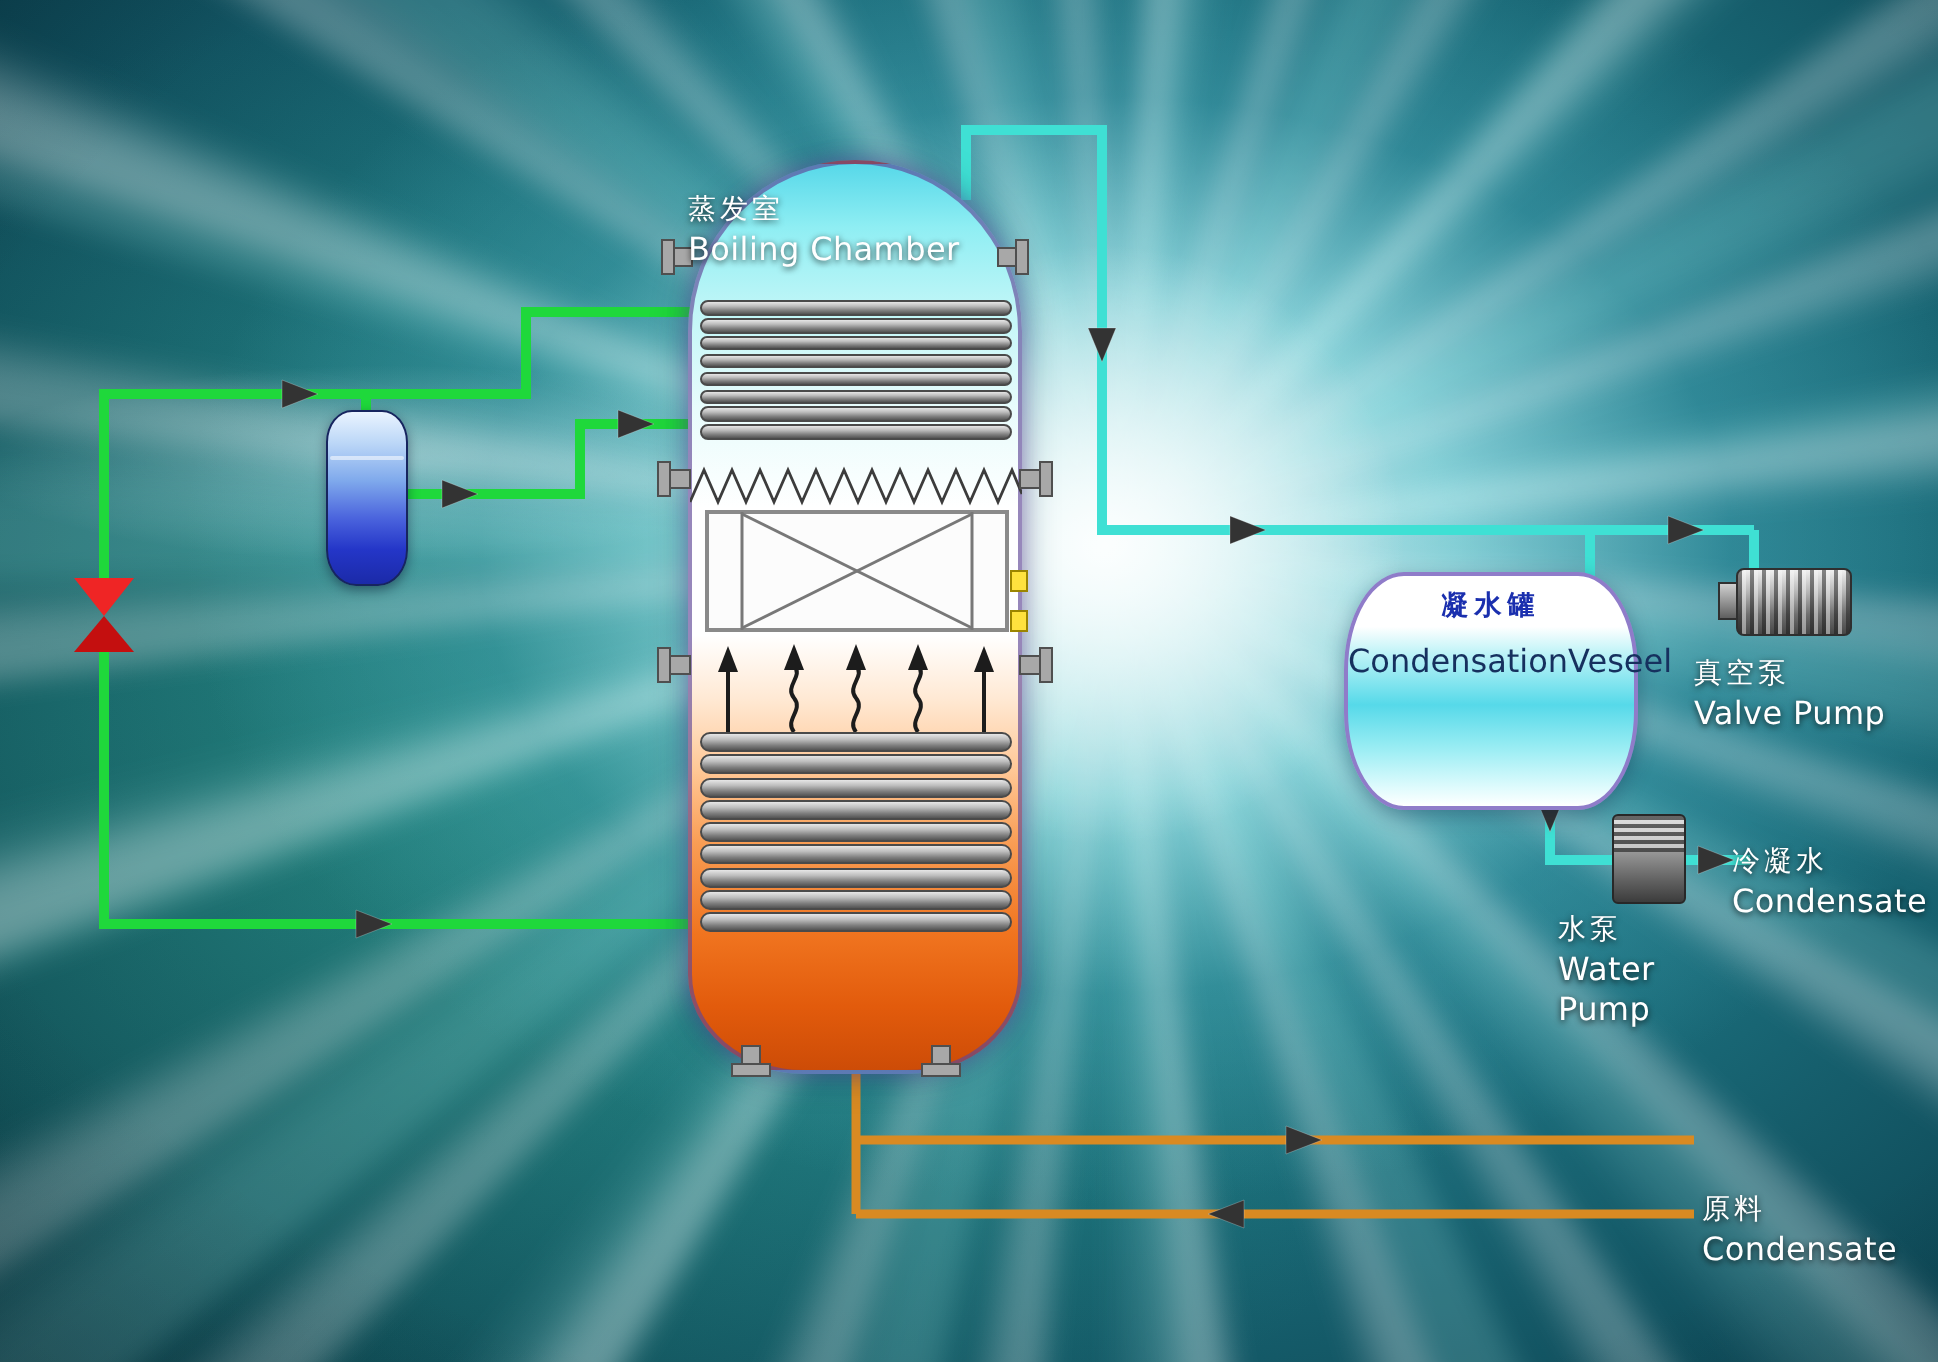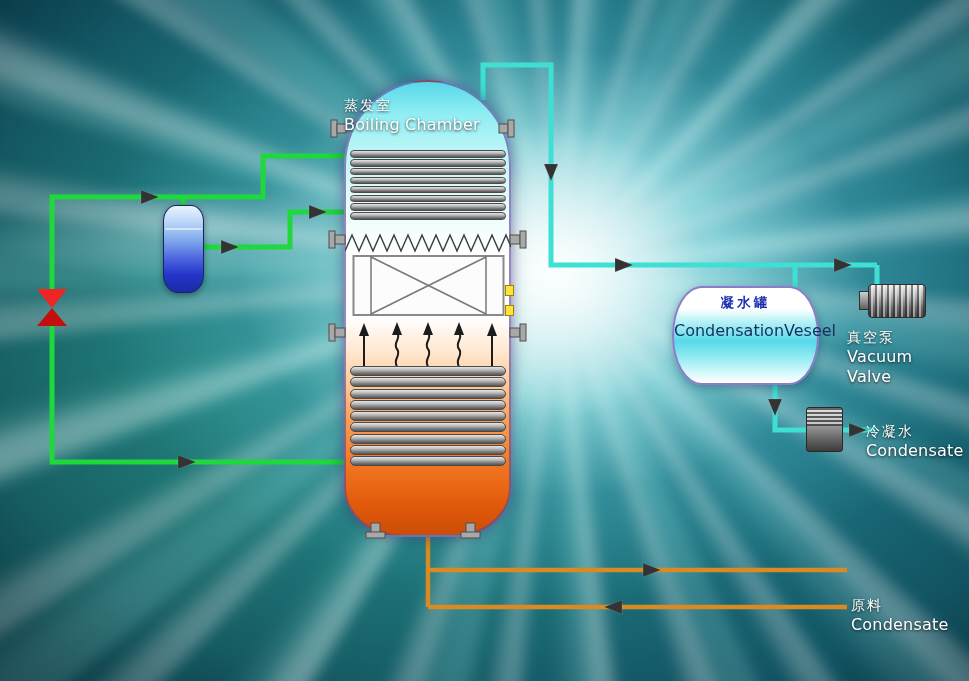--- a/index.html
+++ b/index.html
@@ -34,21 +34,21 @@
   .coil-top .tube{height:7.6px;}
   .coil-bottom .tube{height:10px;}
   .sight{left:505px;width:9px;height:11px;background:#ffe23e;border:1px solid #9c8500;box-sizing:border-box;}
 
   
   .compressor{left:163px;top:205px;width:41px;height:88px;box-sizing:border-box;
     border-radius:13px 13px 15px 15px / 16px 16px 18px 18px;border:1px solid #17255f;
     background:linear-gradient(180deg,#eaf4ff 0%,#bcd7f7 18%,#7fa9ec 40%,#4a63dd 62%,#2436c8 80%,#1b2aa8 100%);
     box-shadow:0 2px 6px rgba(0,0,30,.4);}
   .compressor-seam{left:165px;top:228px;width:37px;height:2px;background:rgba(255,255,255,.55);border-radius:2px;}
-  .tank{left:672px;top:286px;width:147px;height:99px;box-sizing:border-box;
+  .tank{left:672px;top:286px;width:147px;height:119px;box-sizing:border-box;
     border-radius:30px / 49px;border:2px solid #8f7cc9;
     background:linear-gradient(180deg,#ffffff 0%,#ffffff 22%,#bdf3f7 34%,#56d9e9 56%,#9eeef4 76%,#dffbfd 92%,#ffffff 100%);
     box-shadow:0 3px 10px rgba(0,30,60,.35);}
   .tank .zh{position:absolute;top:6px;left:0;width:100%;text-align:center;color:#1a2fae;font-size:13.5px;font-weight:bold;letter-spacing:3px;}
   .tank .en{position:absolute;top:33px;left:0;width:100%;text-align:center;color:#16305e;font-size:16px;}
   .vpump{left:868px;top:284px;width:58px;height:34px;box-sizing:border-box;border-radius:4px;border:1px solid #2f2f2f;
     background:
       repeating-linear-gradient(90deg, rgba(25,25,25,.50) 0 2px, rgba(248,248,248,.45) 2px 4px, rgba(0,0,0,0) 4px 6px),
       linear-gradient(180deg,#f0f0f0 0%,#b5b5b5 35%,#6e6e6e 70%,#474747 100%);}
   .vpump-flange{left:859px;top:291px;width:10px;height:19px;background:linear-gradient(180deg,#d0d0d0,#5f5f5f);border:1px solid #303030;box-sizing:border-box;}
@@ -209,23 +209,27 @@
 
   <div class="label" style="left:344px;top:97px;width:167px;">
     <span class="zh">蒸发室</span>
     <span class="en">Boiling Chamber</span>
   </div>
 
 
 
   <div class="label" style="left:847px;top:329px;width:104px;">
     <span class="zh">真空泵</span>
-    <span class="en">Vacuum Valve</span>
-  </div>
-
+    <span class="en">Valve Pump</span>
+  </div>
+
+  <div class="label" style="left:779px;top:457px;width:92px;">
+    <span class="zh">水泵</span>
+    <span class="en">Water Pump</span>
+  </div>
 
   <div class="label" style="left:866px;top:423px;width:100px;">
     <span class="zh">冷凝水</span>
     <span class="en">Condensate</span>
   </div>
 
 
   <div class="label" style="left:851px;top:597px;width:105px;">
     <span class="zh">原料</span>
     <span class="en">Condensate</span>

